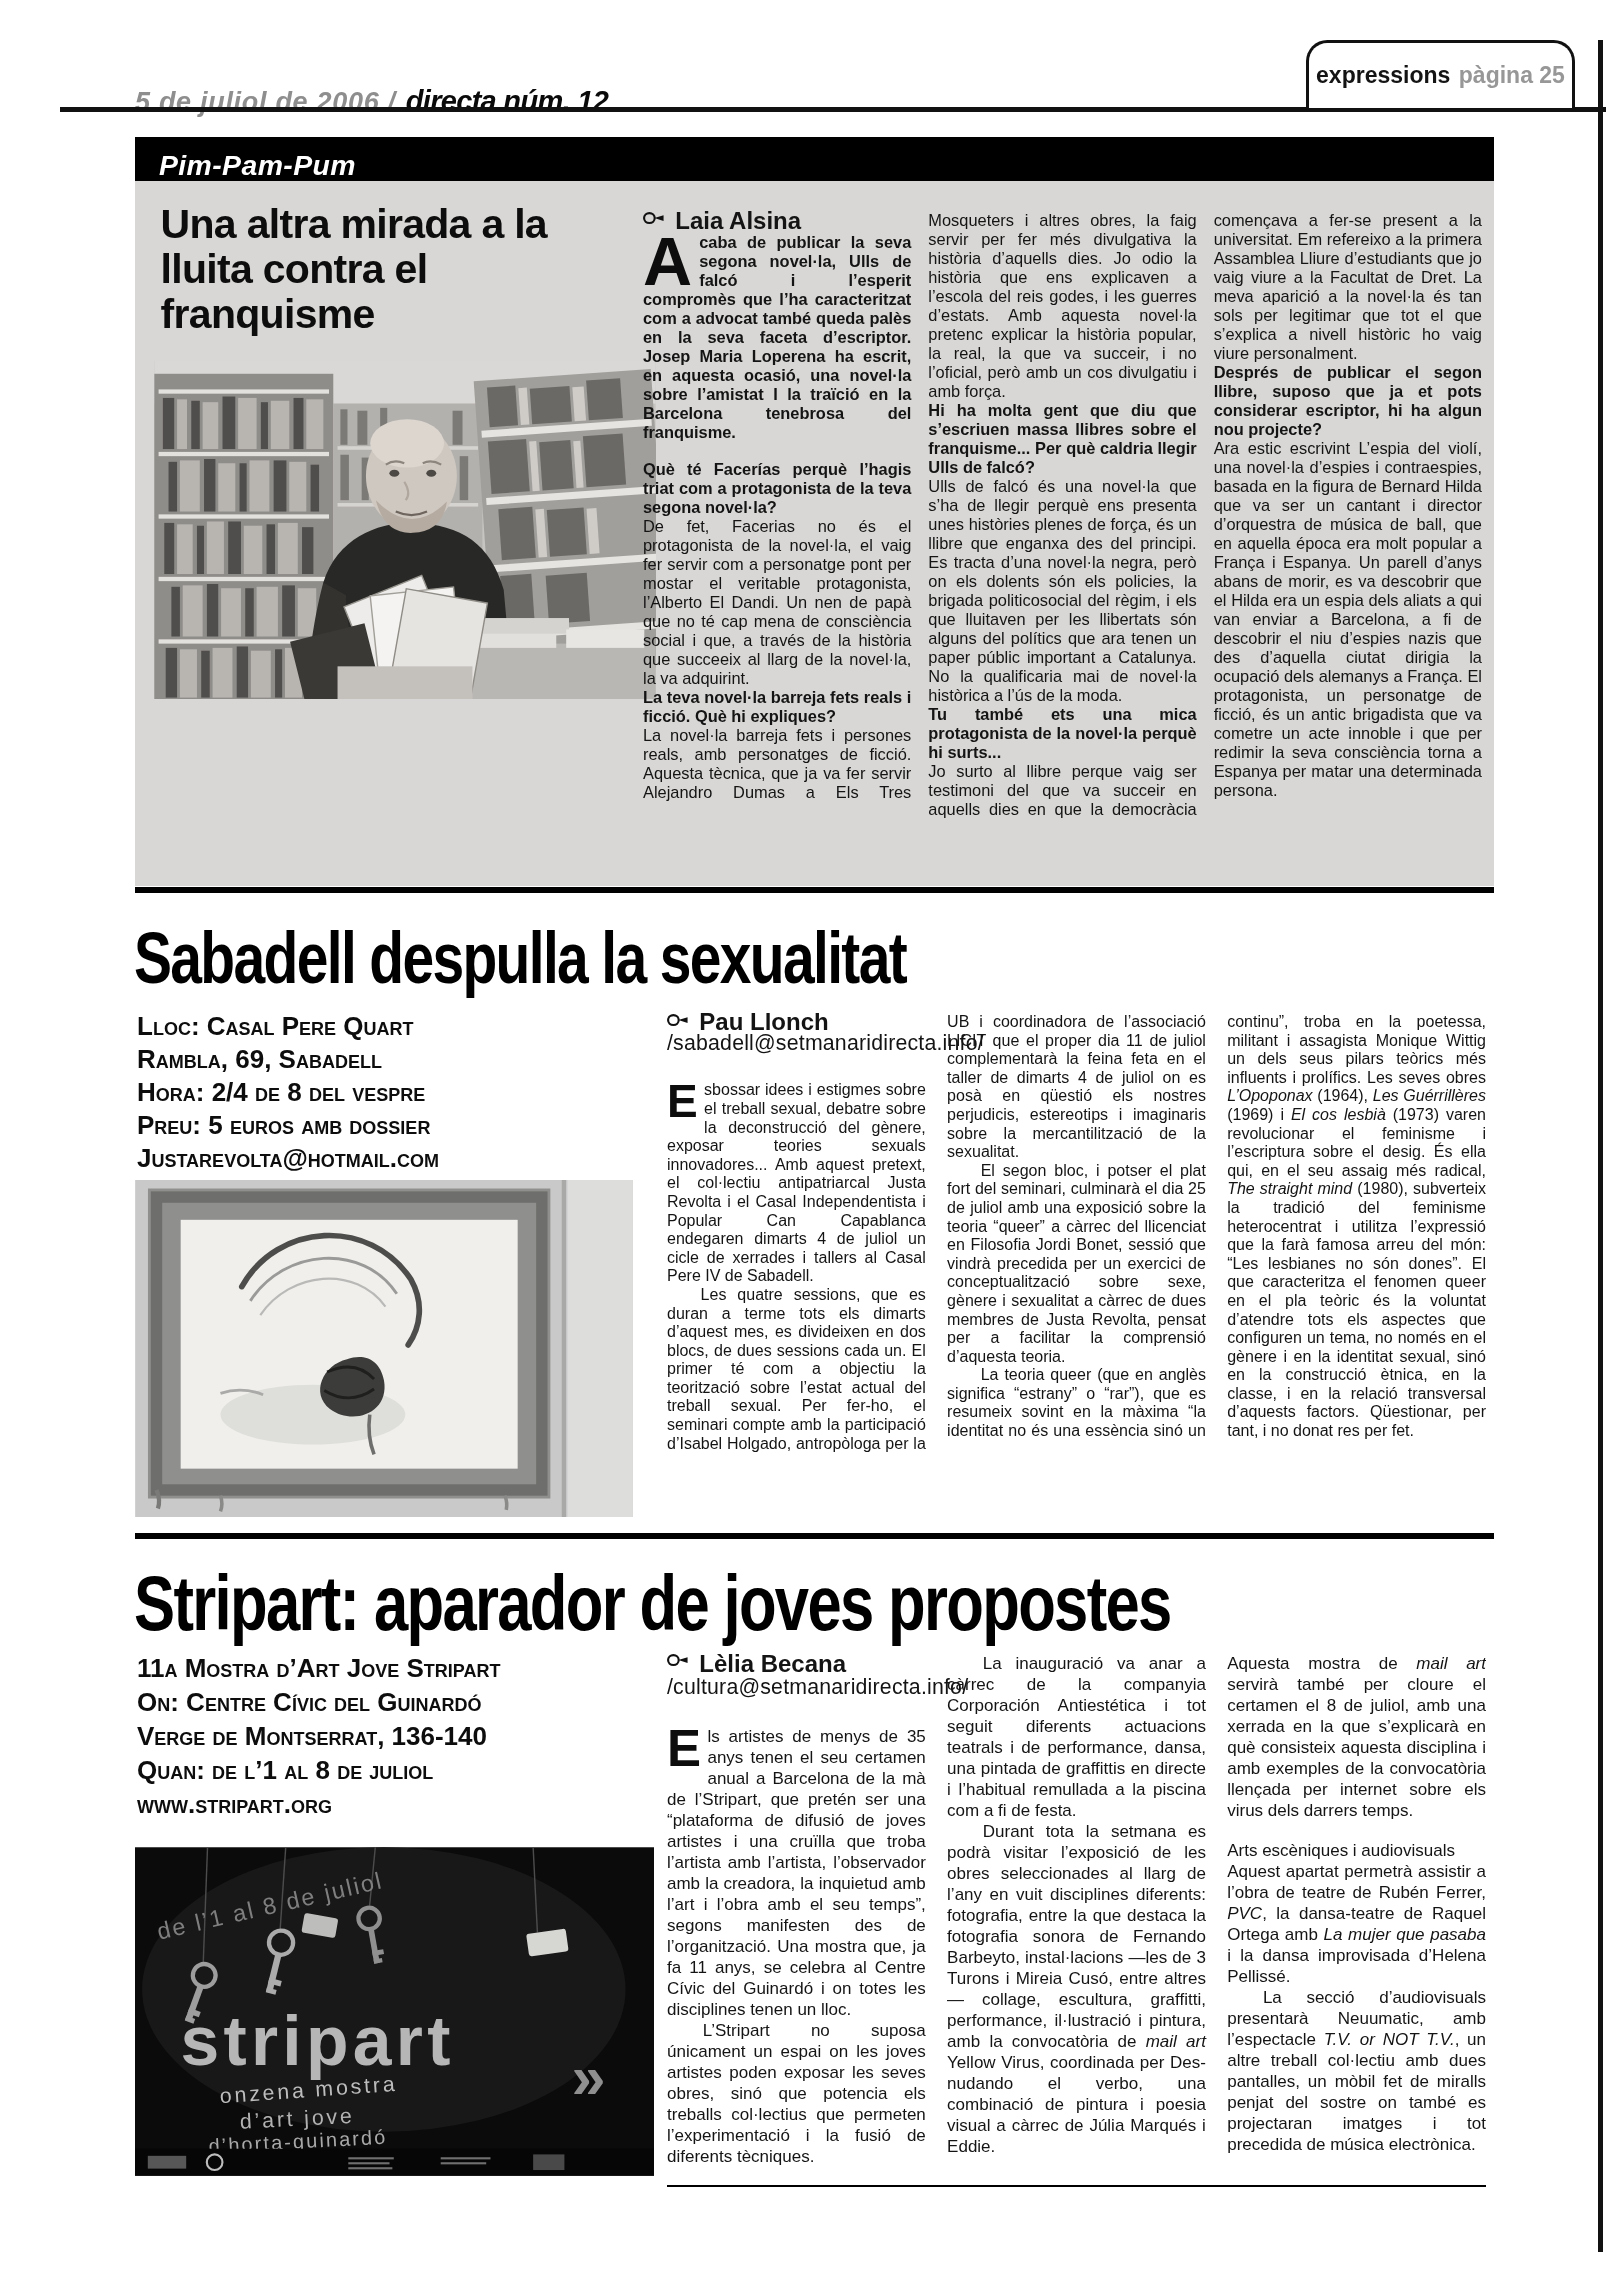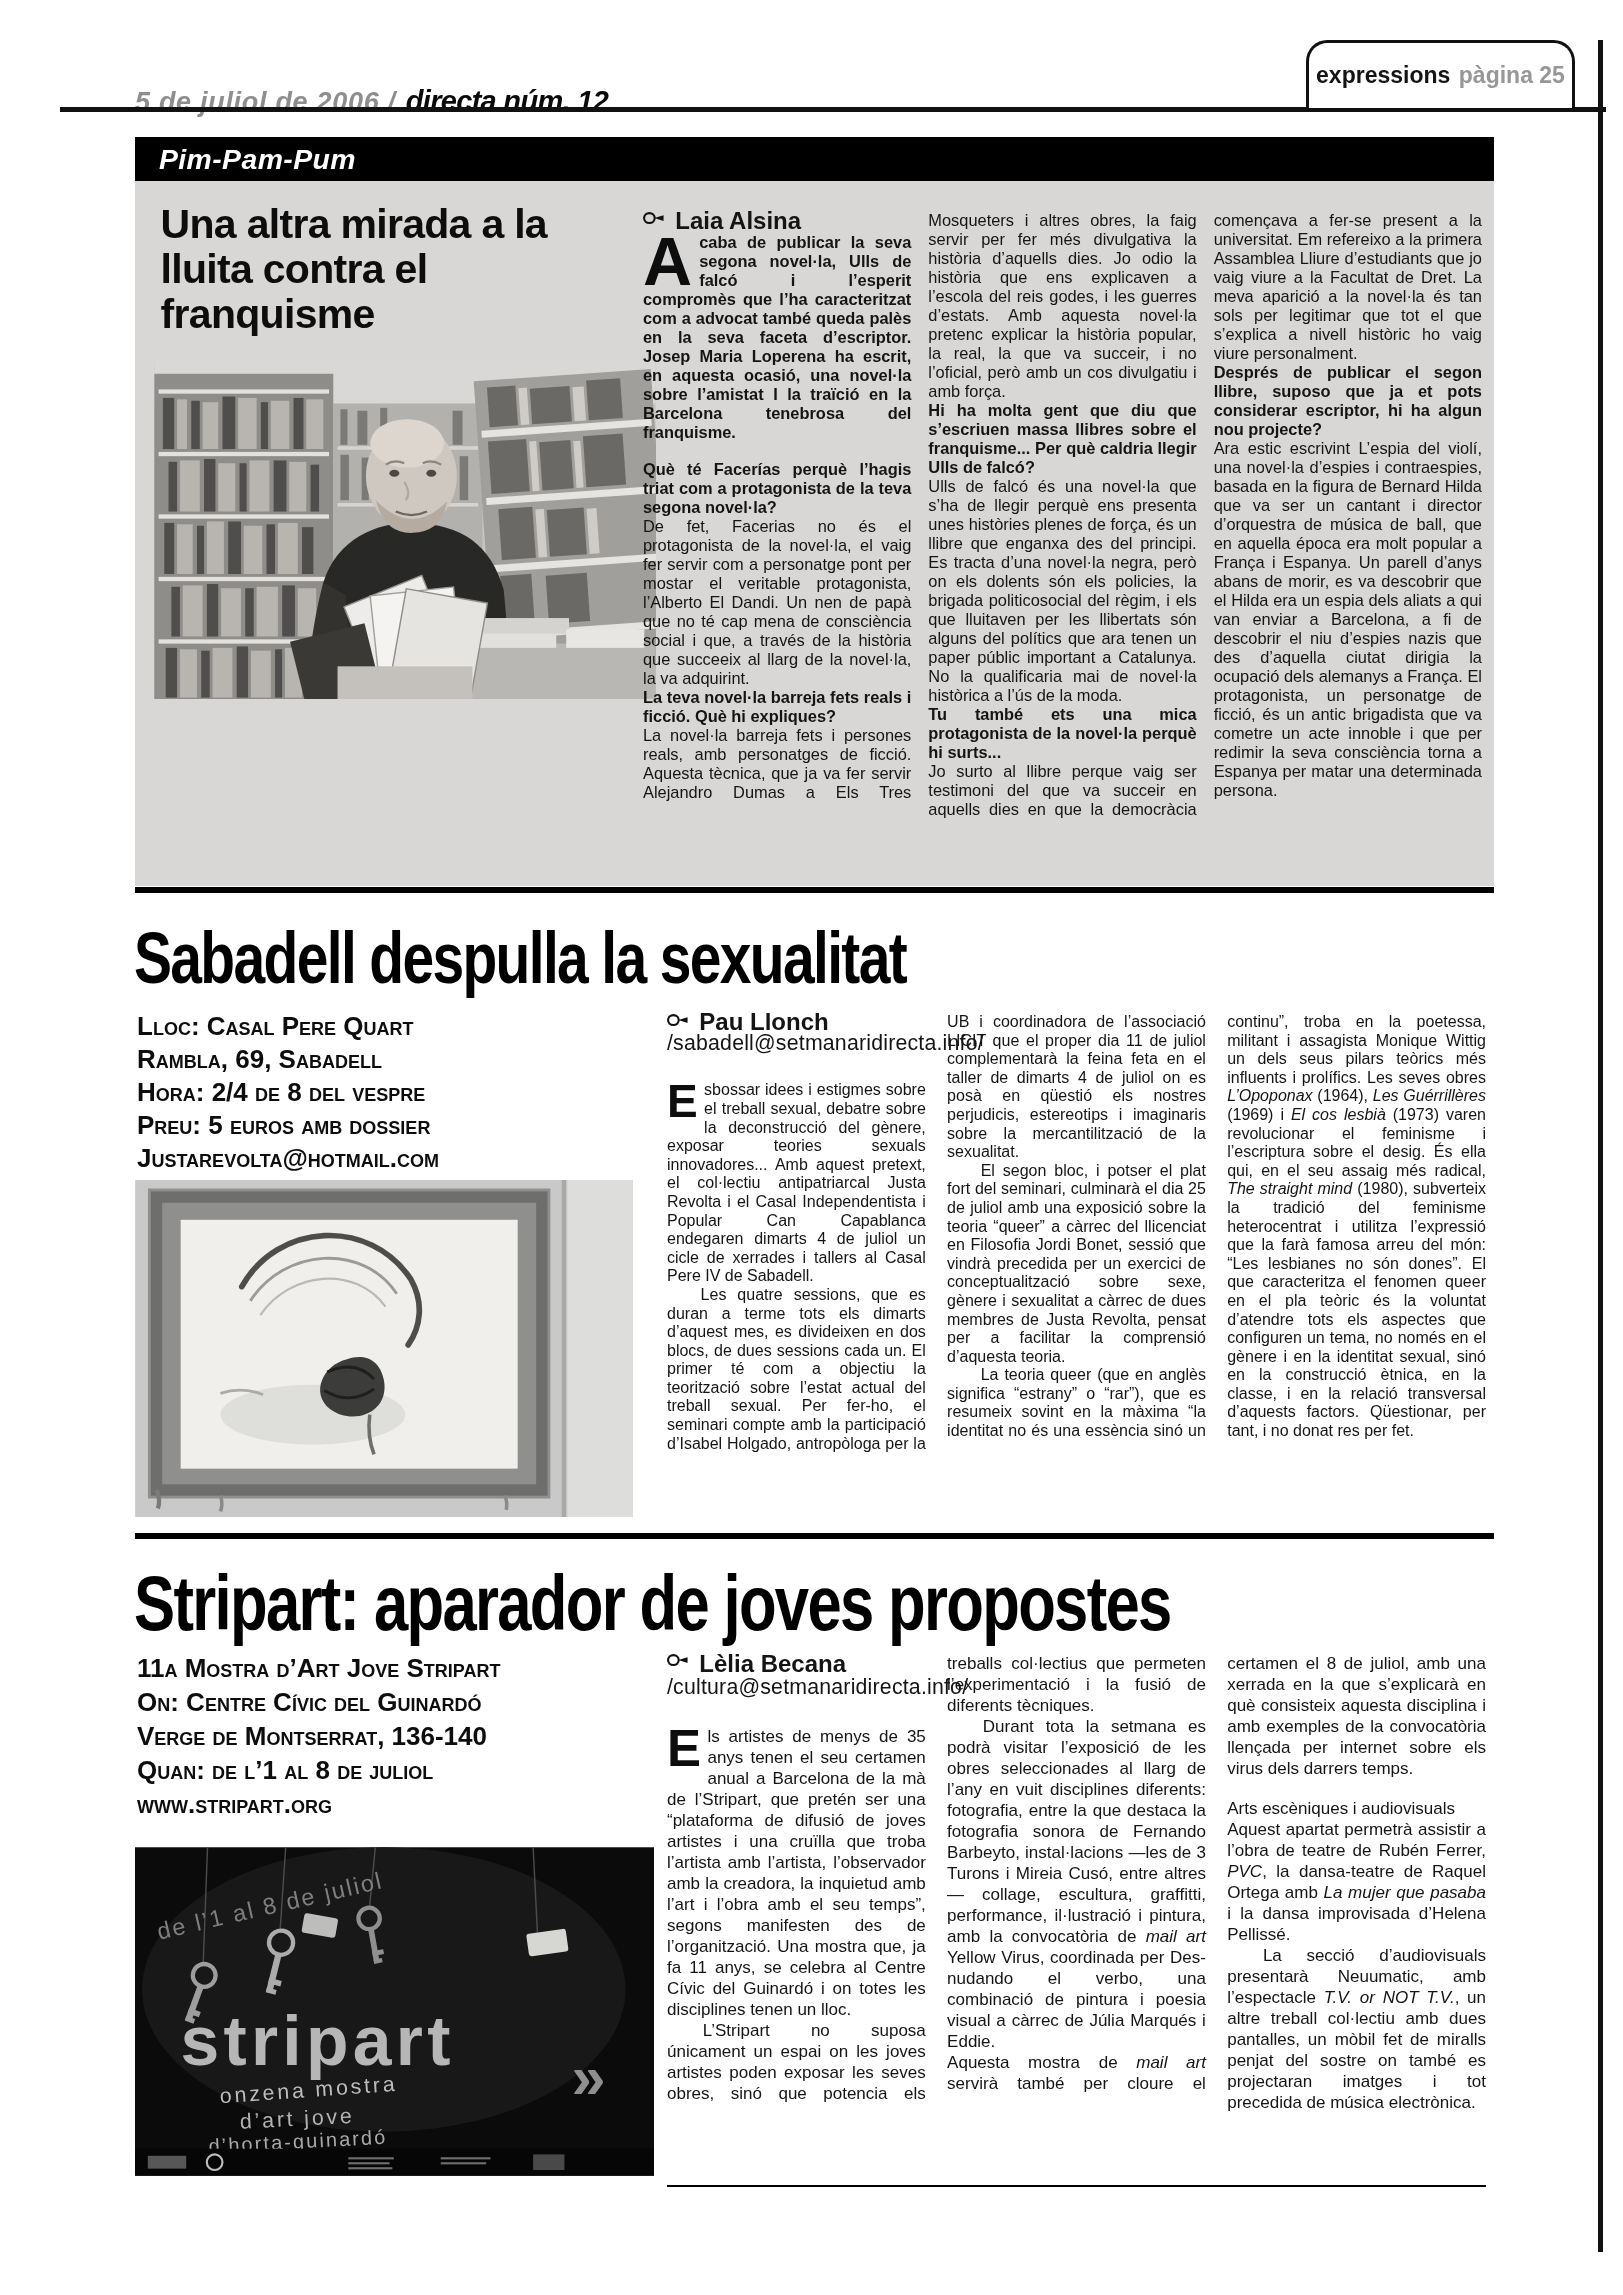--- a/index.html
+++ b/index.html
@@ -10,21 +10,21 @@
   .dateline .date{color:#8e8e8e;letter-spacing:0.7px;}
   .dateline .issue{color:#0a0a0a;font-size:29px;margin-left:10px;letter-spacing:-0.7px;}
   .hrule{position:absolute;left:60px;top:107px;width:1546px;height:5px;background:#111;}
   .section-tab{position:absolute;left:1306px;top:40px;width:269px;height:68px;box-sizing:border-box;
         background:#fff;border:3.6px solid #111;border-bottom:none;border-radius:21.3px 21.3px 0 0;
         display:flex;align-items:center;justify-content:center;gap:8.5px;font-size:23px;font-weight:bold;z-index:3;}
   .section-tab .pg{color:#979797;}
   .vrule{position:absolute;left:1598px;top:40px;width:5px;height:2212px;background:#111;}
   
   .kicker{position:absolute;left:135px;top:137px;width:1359px;height:45px;background:#000;color:#fff;
-        display:flex;align-items:center;box-sizing:border-box;padding-left:24px;
+        display:flex;align-items:flex-end;box-sizing:border-box;padding-left:24px;
         font-size:28.4px;font-weight:bold;font-style:italic;letter-spacing:0.4px;}
   .graybox{position:absolute;left:135px;top:181px;width:1359px;height:705px;background:#d8d7d5;}
   .a1-title{position:absolute;left:25.6px;top:21.3px;width:484px;margin:0;font-size:41px;line-height:1.1;
         font-weight:800;color:#0d0d0d;letter-spacing:-0.7px;}
   .photo1{position:absolute;left:18.5px;top:180px;width:502px;height:338px;}
   .cols{column-gap:17px;column-count:3;text-align:justify;}
   .a1-cols{position:absolute;left:508px;top:30px;width:839px;height:661px;overflow:hidden;
         font-size:16.4px;line-height:19px;}
   .a2-cols{position:absolute;left:667px;top:1013px;width:819px;height:511px;overflow:hidden;
         font-size:16px;line-height:18.6px;column-gap:21.3px;}
@@ -373,20 +373,21 @@
             <path d="M16 10 L29 6 V14 Z" fill="#111"></path>
           </svg>
       </span>
       <span class="byname">Lèlia Becana</span>
     </p>
     <p class="bymail">/cultura@setmanaridirecta.info/</p>
     <p class="jp">
       <span class="dc dc2b">E</span><span>ls artistes de menys de 35 anys tenen el seu certamen anual a Barcelona de la mà de l’Stripart, que pretén ser una “plataforma de difusió de joves artistes i una cruïlla que troba l’artista amb l’artista, l’observador amb la creadora, la inquietud amb l’art i l’obra amb el seu temps”, segons manifesten des de l’organització. Una mostra que, ja fa 11 anys, se celebra al Centre Cívic del Guinardó i on totes les disciplines tenen un lloc.</span>
     </p>
     <p class="jp ind">L’Stripart no suposa únicament un espai on les joves artistes poden exposar les seves obres, sinó que potencia els treballs col·lectius que permeten l’experimentació i la fusió de diferents tècniques.</p>
+    <p class="jp ind">La inauguració va anar a càrrec de la companyia Corporación Antiestética i tot seguit diferents actuacions teatrals i de performance, dansa, una pintada de graffittis en directe i l’habitual remullada a la piscina com a fi de festa.</p>
     <p class="jp ind">
       <span>Durant tota la setmana es podrà visitar l’exposició de les obres seleccionades al llarg de l’any en vuit disciplines diferents: fotografia, entre la que destaca la fotografia sonora de Fernando Barbeyto, instal·lacions —les de 3 Turons i Mireia Cusó, entre altres— collage, escultura, graffitti, performance, il·lustració i pintura, amb la convocatòria de </span><i>mail art</i><span> Yellow Virus, coordinada per Des-nudando el verbo, una combinació de pintura i poesia visual a càrrec de Júlia Marqués i Eddie.</span>
     </p>
     <p class="jp">
       <span>Aquesta mostra de </span><i>mail art</i><span> servirà també per cloure el certamen el 8 de juliol, amb una xerrada en la que s’explicarà en què consisteix aquesta disciplina i amb exemples de la convocatòria llençada per internet sobre els virus dels darrers temps.</span>
     </p>
     <p class="jp subhead">Arts escèniques i audiovisuals</p>
     <p class="jp">
       <span>Aquest apartat permetrà assistir a l’obra de teatre de Rubén Ferrer, </span><i>PVC</i><span>, la dansa-teatre de Raquel Ortega amb </span><i>La mujer que pasaba</i><span> i la dansa improvisada d’Helena Pellissé.</span>
     </p>

